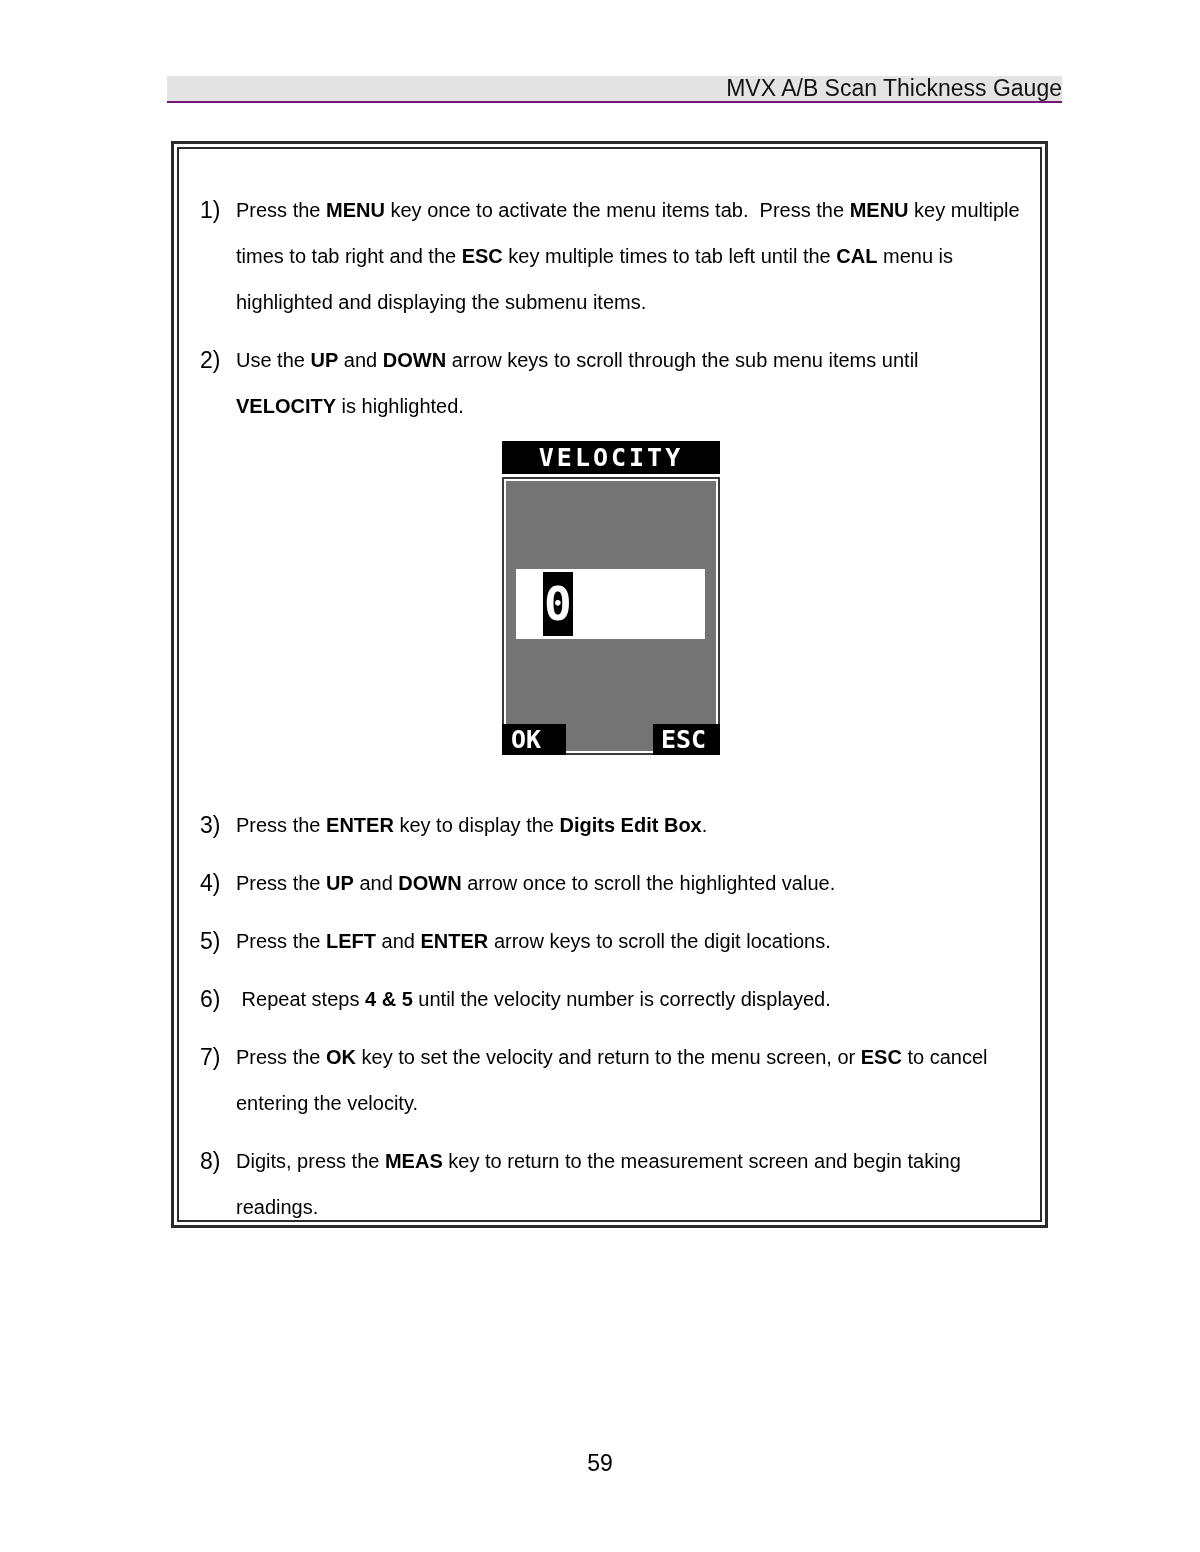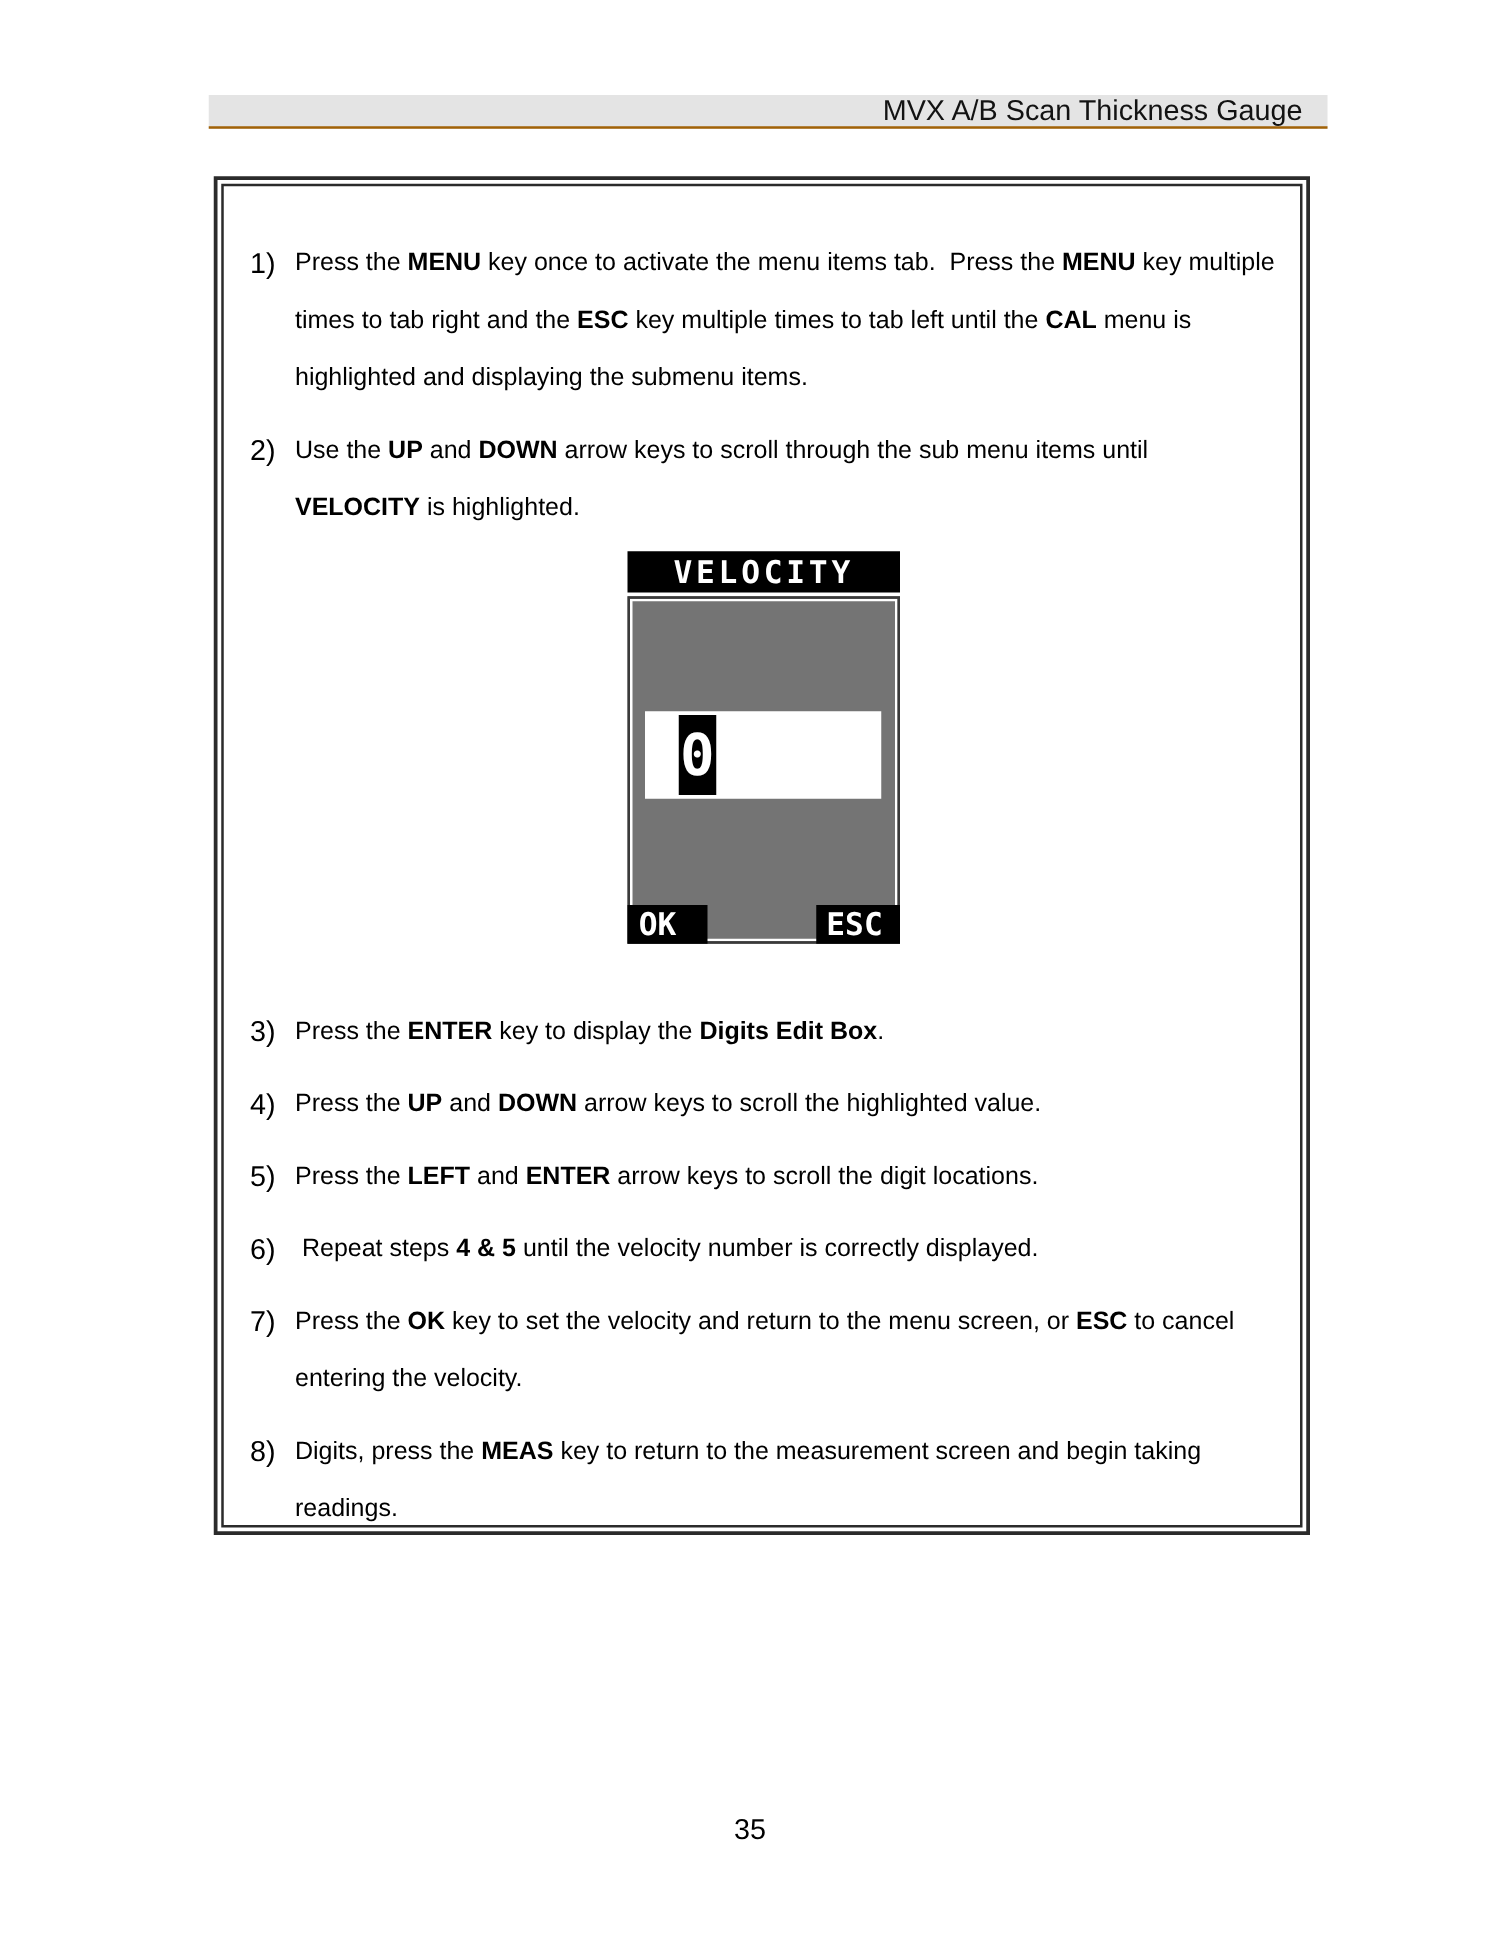--- a/index.html
+++ b/index.html
@@ -12,23 +12,23 @@
     font-family: "Liberation Sans", sans-serif;
     color: #000;
   }
 
   
   .header-bar {
     position: absolute;
     left: 167px; top: 76px;
     width: 895px; height: 27px;
     background: #e4e4e4;
-    border-bottom: 2px solid #a16207;
+    border-bottom: 2px solid #701a75;
     display: flex; align-items: center; justify-content: flex-end;
-    padding-right: 20px;
+    padding-right: 0;
   }
   .header-bar .title {
     font-size: 23px; line-height: 25px; color: #121212;
   }
 
   
   .instruction-box-outer {
     position: absolute;
     left: 171px; top: 141px;
     width: 877px; height: 1087px;
@@ -162,21 +162,21 @@
         </div>
       </figure>
 
       <div>
           <div class="item">
             <div class="num">3)</div>
             <div class="txt"><span>Press the </span><b>ENTER</b><span> key to display the </span><b>Digits Edit Box</b><span>.</span></div>
           </div>
           <div class="item">
             <div class="num">4)</div>
-            <div class="txt"><span>Press the </span><b>UP</b><span> and </span><b>DOWN</b><span> arrow keys to scroll the highlighted value.</span></div>
+            <div class="txt"><span>Press the </span><b>UP</b><span> and </span><b>DOWN</b><span> arrow once to scroll the highlighted value.</span></div>
           </div>
           <div class="item">
             <div class="num">5)</div>
             <div class="txt"><span>Press the </span><b>LEFT</b><span> and </span><b>ENTER</b><span> arrow keys to scroll the digit locations.</span></div>
           </div>
           <div class="item">
             <div class="num">6)</div>
             <div class="txt"><span> Repeat steps </span><b>4 &amp; 5</b><span> until the velocity number is correctly displayed.</span></div>
           </div>
           <div class="item">
@@ -185,15 +185,15 @@
           </div>
           <div class="item">
             <div class="num">8)</div>
             <div class="txt"><span>Digits, press the </span><b>MEAS</b><span> key to return to the measurement screen and begin taking readings.</span></div>
           </div>
         </div>
 
     </div>
   </div>
 
-  <div class="page-number">35</div>
+  <div class="page-number">59</div>
 
 </div>
 
 </body></html>

